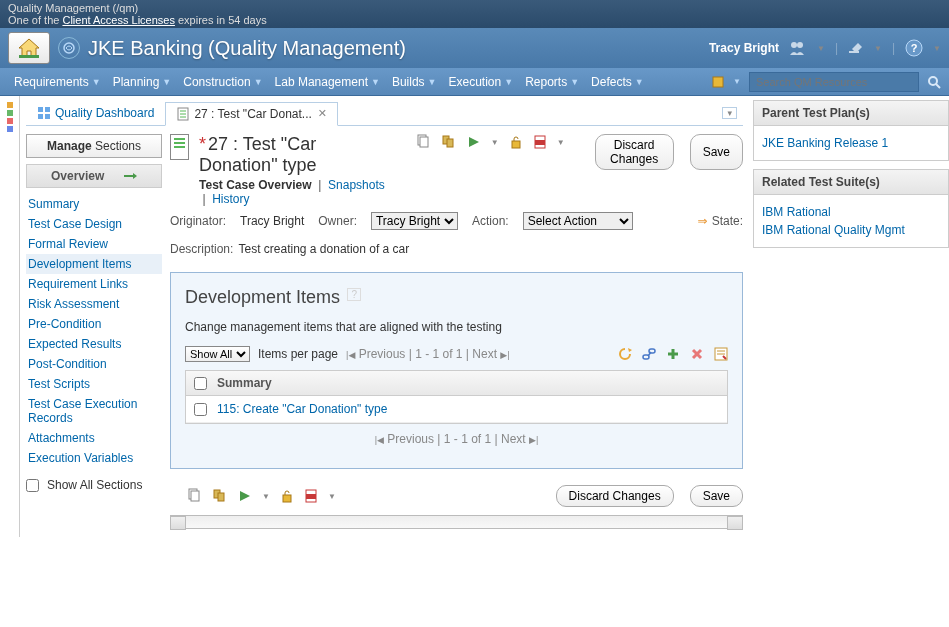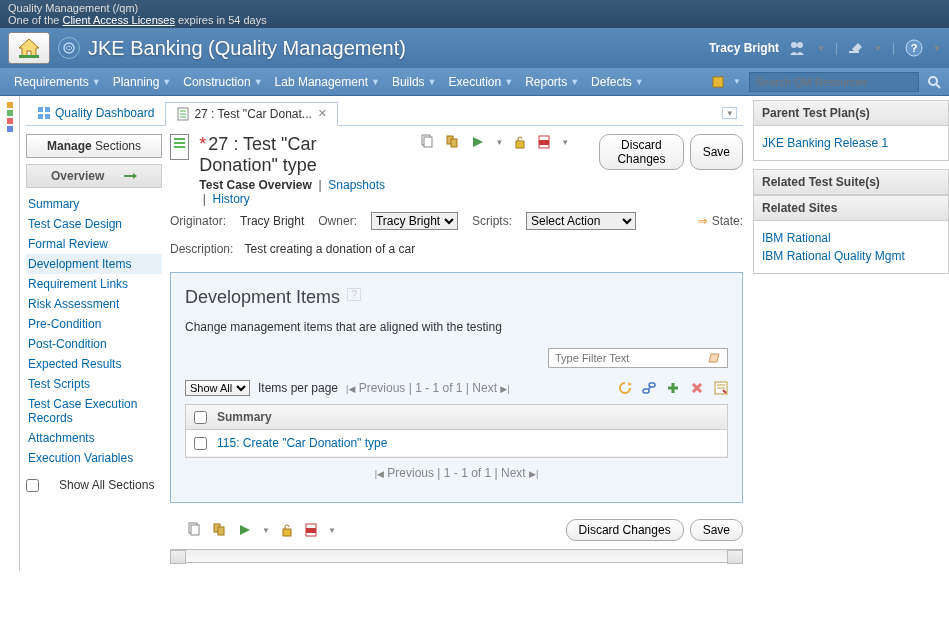--- a/index.html
+++ b/index.html
@@ -46,42 +46,42 @@
 
 
 .content { display: flex; gap: 8px; margin-top: 8px; }
 .sidebar { width: 136px; }
 .manage-btn { width: 100%; border: 1px solid #aaa; background: linear-gradient(#fff, #eee); padding: 4px; font-size: 12px; text-align: center; cursor: pointer; }
 .manage-btn b { font-weight: bold; }
 .overview-hdr { background: linear-gradient(#f0f0f0, #e0e0e0); border: 1px solid #ccc; padding: 4px 24px; margin-top: 6px; display: flex; justify-content: space-between; align-items: center; font-weight: bold; color: #555; }
 .nav-list { margin-top: 6px; }
 .nav-list .nav-item { padding: 3px 2px; font-size: 12px; color: #0066aa; cursor: pointer; }
 .nav-list .nav-item.sel { background: #e8f0f8; }
-.show-all { margin-top: 10px; display: flex; align-items: center; gap: 20px; font-size: 12px; }
+.show-all { margin-top: 10px; display: flex; align-items: center; gap: 8px; font-size: 12px; }
 
 
 .editor { flex: 1; }
 .editor-header { display: flex; align-items: flex-start; gap: 10px; }
 .doc-icon { width: 22px; height: 26px; border: 1px solid #888; background: #fff; display: flex; flex-direction: column; padding: 3px; }
 .doc-icon .line { height: 2px; background: #59b859; margin-bottom: 2px; }
 .title-block h2 { font-size: 18px; font-weight: normal; color: #333; }
 .title-block h2 .star { color: #cc3333; margin-right: 2px; }
 .sub-links { font-size: 12px; color: #555; margin-top: 2px; }
 .sub-links b { color: #333; }
 .sub-links a { color: #0066aa; }
 .toolbar-icons { display: flex; align-items: center; gap: 10px; margin-left: 16px; }
 .tb-icon { cursor: pointer; }
-.btn-row { margin-left: auto; display: flex; gap: 6px; padding-left: 20px; }
+.btn-row { margin-left: auto; display: flex; gap: 16px; padding-left: 20px; }
 .btn { border: 1px solid #aaa; background: linear-gradient(#fff, #eee); border-radius: 10px; padding: 3px 12px; font-size: 12px; cursor: pointer; }
 
 .meta-row { display: flex; align-items: center; gap: 14px; margin-top: 6px; font-size: 12px; }
 .meta-row label { color: #555; }
 .meta-row select { font-size: 12px; border: 1px solid #888; }
 .desc-row { margin-top: 12px; font-size: 12px; }
-.desc-row label { color: #555; margin-right: 8px; text-align: right; }
+.desc-row label { color: #555; margin-right: 2px; text-align: right; }
 
 
 .panel { border: 1px solid #99b8d8; background: #f0f6fc; margin-top: 16px; padding: 14px; }
 .panel-hdr { display: flex; align-items: flex-start; }
 .panel-title { font-size: 18px; font-weight: normal; color: #444; }
 .help-q { color: #ccc; border: 1px solid #ddd; font-size: 10px; padding: 0 3px; margin-left: 4px; vertical-align: super; }
 .panel-hdr-right { margin-left: auto; text-align: right; }
 .panel-hdr-right .icons { display: flex; gap: 14px; justify-content: flex-end; }
 .wi-row { margin-top: 6px; font-size: 12px; }
 .panel-desc { margin-top: 12px; font-size: 12px; }
@@ -241,22 +241,22 @@
             </span>
         </div>
         <div class="nav-list" id="nav-list">
             <div class="nav-item">Summary</div>
             <div class="nav-item">Test Case Design</div>
             <div class="nav-item">Formal Review</div>
             <div class="nav-item sel">Development Items</div>
             <div class="nav-item">Requirement Links</div>
             <div class="nav-item">Risk Assessment</div>
             <div class="nav-item">Pre-Condition</div>
+            <div class="nav-item">Expected Results</div>
             <div class="nav-item">Post-Condition</div>
-            <div class="nav-item">Expected Results</div>
             <div class="nav-item">Test Scripts</div>
             <div class="nav-item">Test Case Execution Records</div>
             <div class="nav-item">Attachments</div>
             <div class="nav-item">Execution Variables</div>
           </div>
         <div class="show-all">
           <input type="checkbox" style="">
           <span>Show All Sections</span>
         </div>
       </div>
@@ -313,51 +313,41 @@
             <button class="btn">Discard Changes</button>
             <button class="btn">Save</button>
           </div>
         </div>
 
         <div class="meta-row">
           <label>Originator:</label>
           <span>Tracy Bright</span>
           <label>Owner:</label>
           <select><option>Tracy Bright</option></select>
-          <label>Scripts:</label>
+          <label>Action:</label>
           <select style="width:110px;"><option>Select Action</option></select>
           <span style="margin-left:auto;display:flex;align-items:center;gap:4px;">
             <span style="color:#e89838;">⇒</span>
             <label>State:</label>
           </span>
         </div>
 
         <div class="desc-row">
           <label>Description:</label>
           <span>Test creating a donation of a car</span>
         </div>
 
         <div class="panel">
           <div class="panel-hdr">
             <div>
               <span class="panel-title">Development Items</span>
               <span class="help-q">?</span>
             </div>
           </div>
           <div class="panel-desc">Change management items that are aligned with the testing</div>
-          <div class="filter-row">
-            <div class="filter-box">
-              <input placeholder="Type Filter Text" style="">
-              <span>
-                  <svg width="14" height="12" viewBox="0 0 14 12">
-                    <polygon points="4,2 12,2 10,10 2,10" fill="#f8d8b8" stroke="#c89858"></polygon>
-                  </svg>
-                </span>
-            </div>
-          </div>
           <div class="pager-row">
             <select><option>Show All</option></select>
             <span>Items per page</span>
             <span class="pager">
               <span style="font-size:9px;">|◀</span>
               <span>Previous</span> |
               <span>1 - 1 of 1</span> |
               <span>Next</span>
               <span style="font-size:9px;">▶|</span>
             </span>
@@ -459,19 +449,18 @@
       </div>
     </div>
   </div>
 
   <div class="right-col">
     <div class="rbox-hdr">Parent Test Plan(s)</div>
     <div class="rbox-body">
         <a class="link">JKE Banking Release 1</a>
       </div>
     <div class="rbox-hdr" style="">Related Test Suite(s)</div>
-    <div class="rbox-hdr">Related Sites</div>
     <div class="rbox-body">
       <a class="link">IBM Rational</a>
       <a class="link">IBM Rational Quality Mgmt</a>
     </div>
   </div>
 </div>
 
 </body></html>

